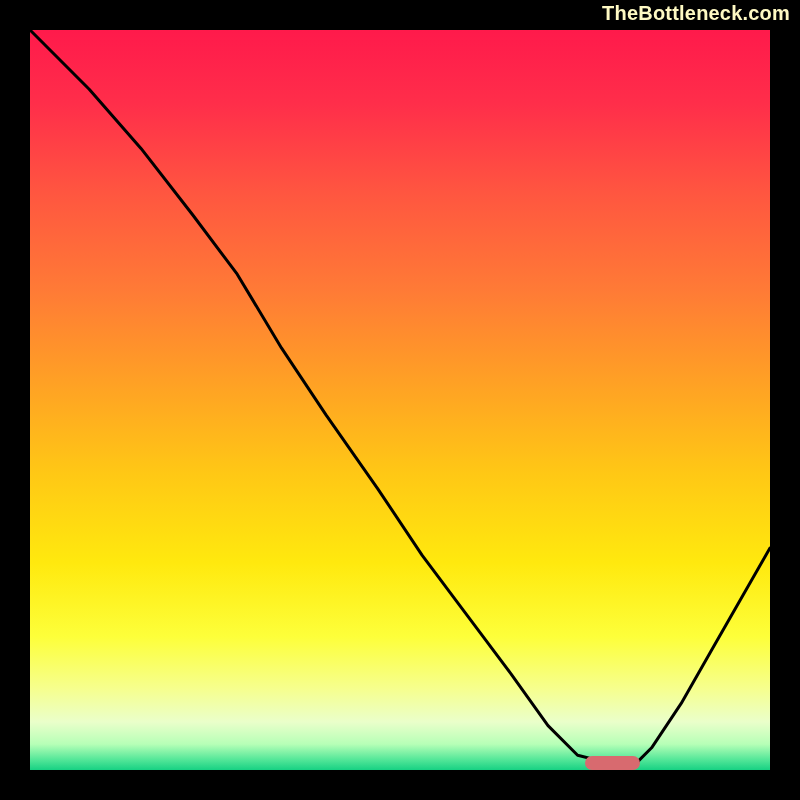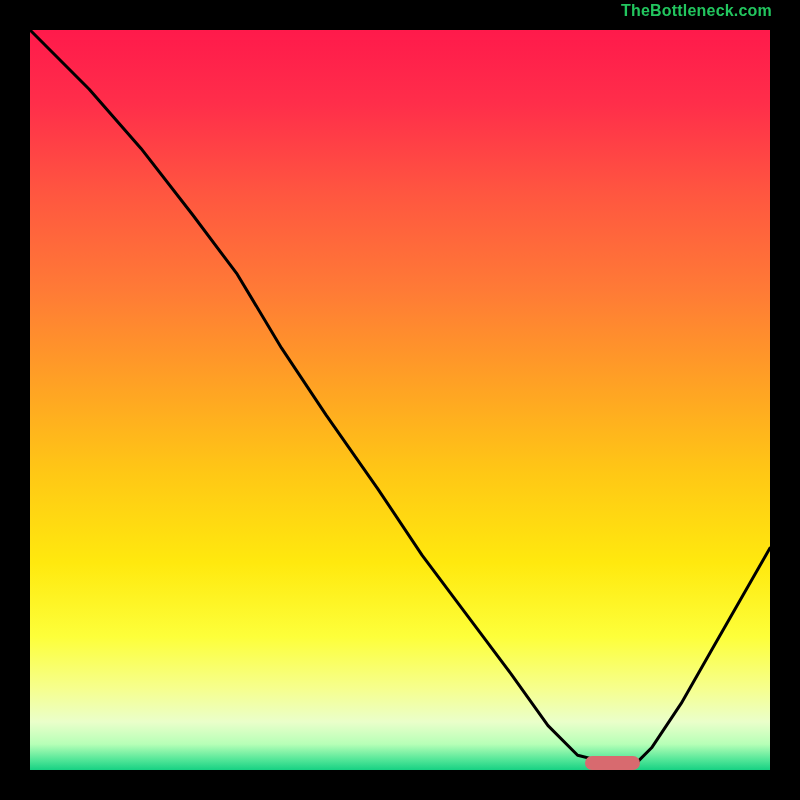--- a/index.html
+++ b/index.html
@@ -14,25 +14,25 @@
     position: absolute;
     left: 0;
     top: 0;
     width: 800px;
     height: 800px;
     background: #000;
   }
   .watermark {
     position: absolute;
     top: 2px;
-    right: 28px;
+    right: 10px;
     font-family: Arial, Helvetica, sans-serif;
-    font-size: 16px;
+    font-size: 20px;
     font-weight: 600;
-    color: #22c55e;
+    color: #fef9c3;
     letter-spacing: 0.2px;
   }
   .plot {
     position: absolute;
     left: 30px;
     top: 30px;
     width: 740px;
     height: 740px;
     overflow: hidden;
   }

